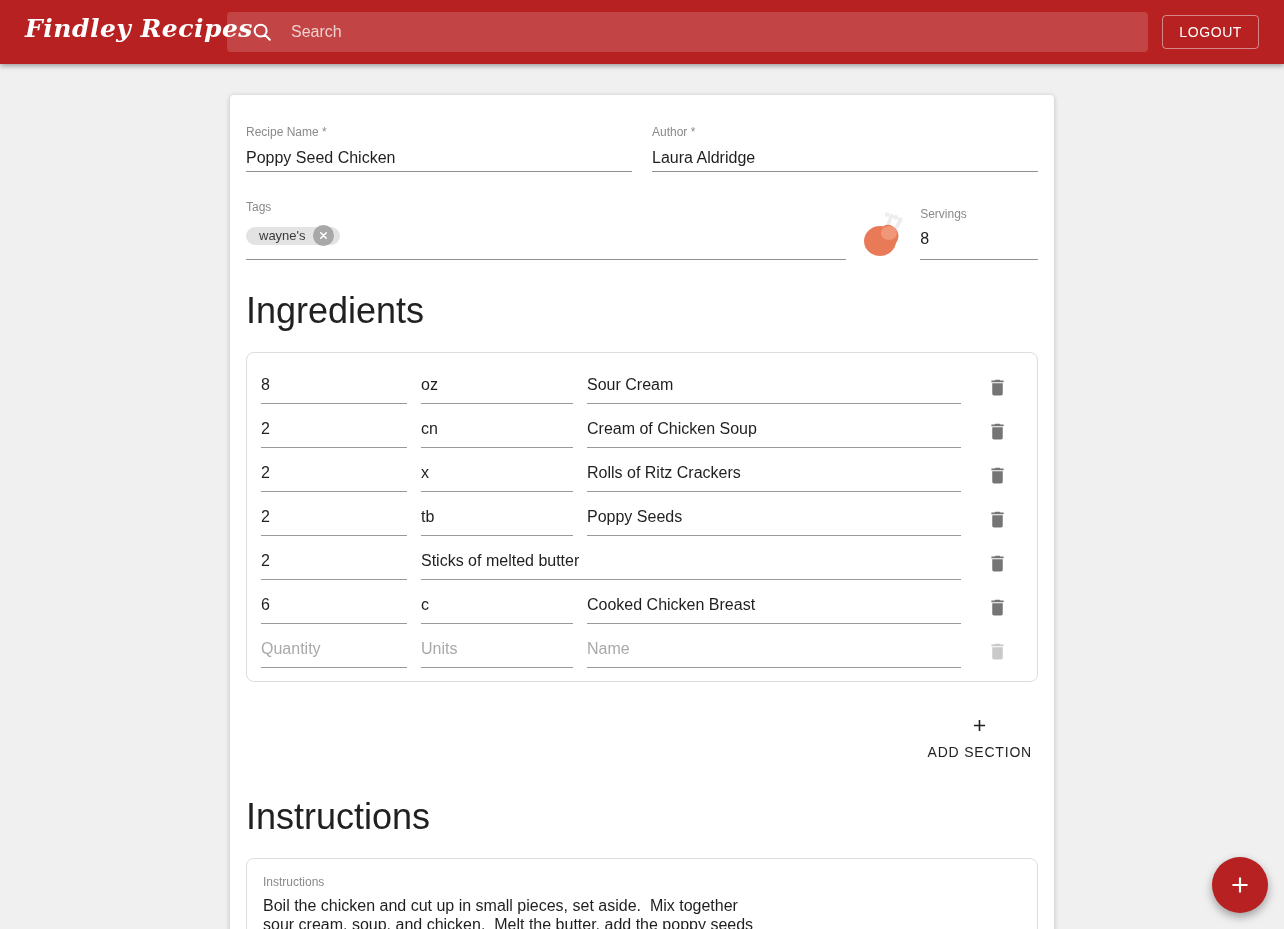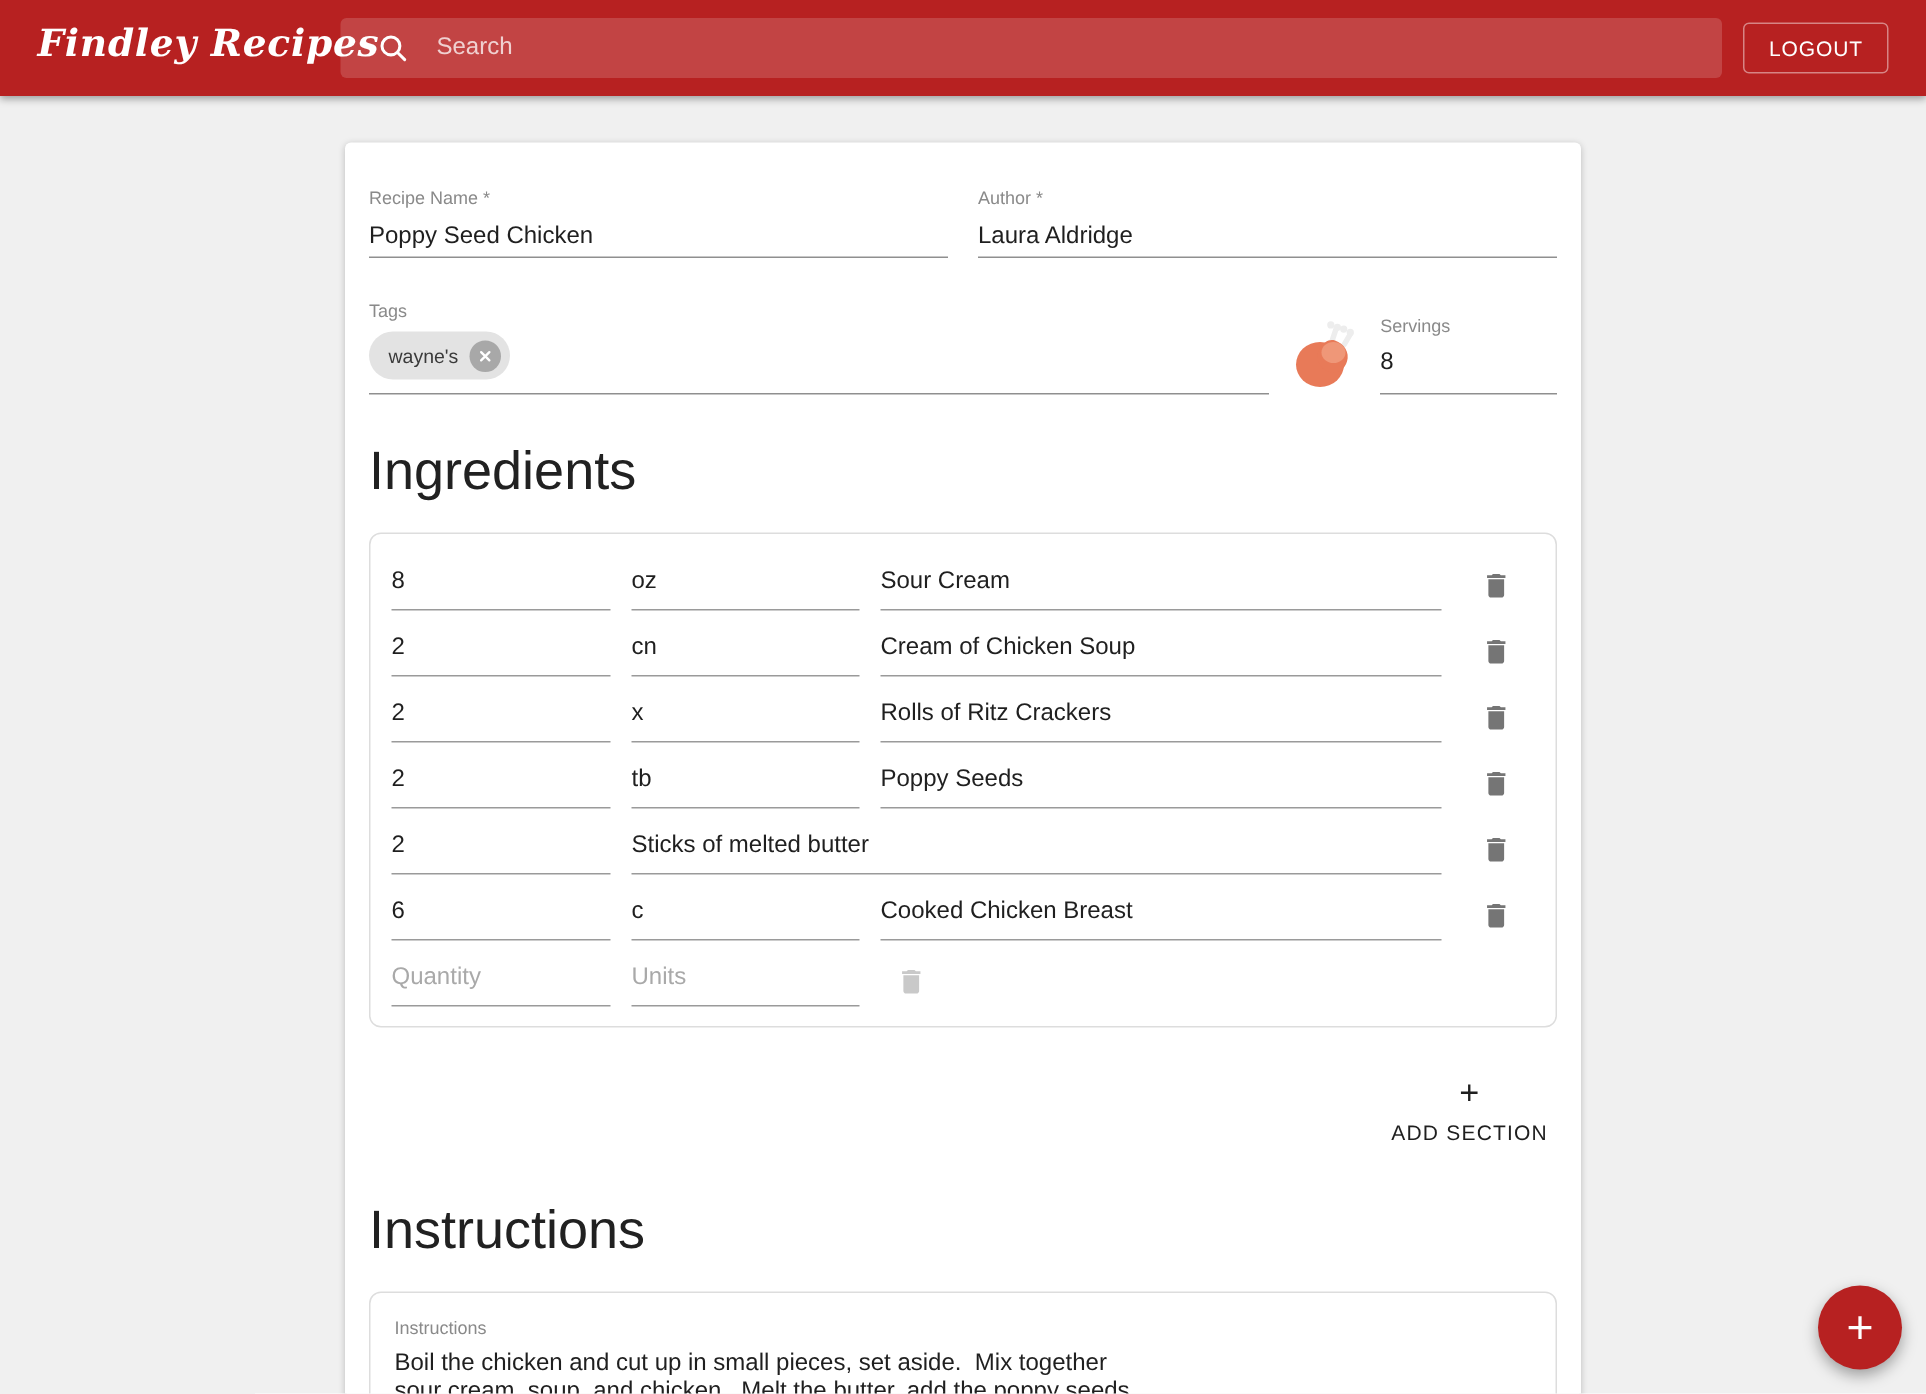--- a/index.html
+++ b/index.html
@@ -57,21 +57,21 @@
   }
   .field-input::placeholder { color:#a9a9a9; }
   
   .tags-row { display:flex; align-items:flex-end; margin-top:28px; }
   .tags-field { width:601px; }
   .chip-area {
     display:flex; align-items:center; gap:8px;
     padding:7px 0 9px; border-bottom:1px solid #8f8f8f; min-height:46px;
   }
   .chip {
-    display:inline-flex; align-items:center; height:32px;
+    display:inline-flex; align-items:center; height:18px;
     background:#e3e3e3; border-radius:16px; padding:0 6px 0 13px;
     font-size:13px; color:#3a3a3a;
   }
   .chip-remove {
     width:21px; height:21px; margin-left:7px; border:none; border-radius:50%;
     background:#a8a8a8; display:flex; align-items:center; justify-content:center;
     cursor:pointer; padding:0;
   }
   .tags-text-input { flex:1; border:none; outline:none; font-size:14px; background:transparent; font-family:inherit; }
   .chicken-box { width:46px; margin:0 14px 0 14px; align-self:flex-end; position:relative; top:5px; }
@@ -267,20 +267,21 @@
         <svg width="21" height="21" viewBox="0 0 24 24">
                 <path d="M6 19c0 1.1.9 2 2 2h8c1.1 0 2-.9 2-2V7H6v12zM19 4h-3.5l-1-1h-5l-1 1H5v2h14V4z"></path>
               </svg>
       </span>
     </button>
   </div>
 
   <div class="ing-row empty">
     <div class="col-qty"><input class="ing-input" placeholder="Quantity" style=""></div>
     <div class="col-units"><input class="ing-input" placeholder="Units" style=""></div>
+    <div class="col-name"><input class="ing-input" placeholder="Name" style=""></div>
     <button class="del-btn">
       <span style="display:flex;">
         <svg width="21" height="21" viewBox="0 0 24 24">
                 <path d="M6 19c0 1.1.9 2 2 2h8c1.1 0 2-.9 2-2V7H6v12zM19 4h-3.5l-1-1h-5l-1 1H5v2h14V4z"></path>
               </svg>
       </span>
     </button>
   </div>
 </div>
   </div>

